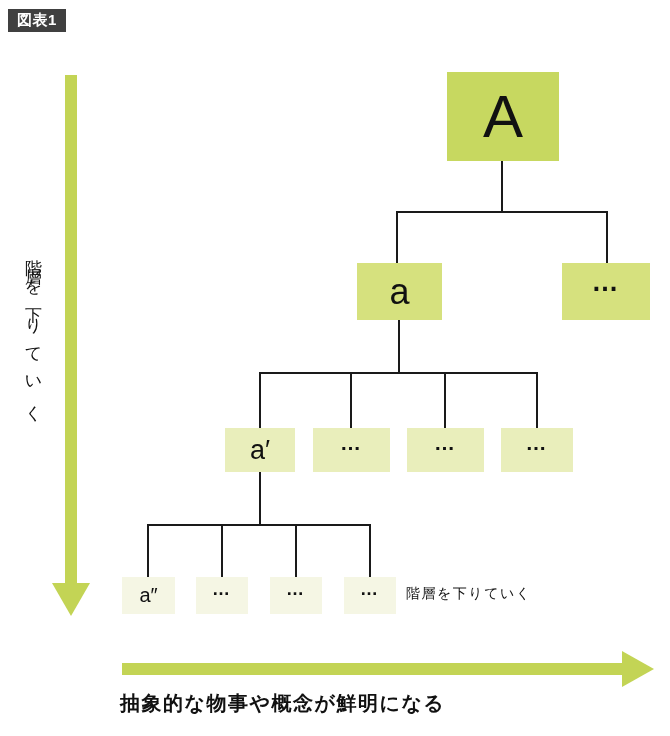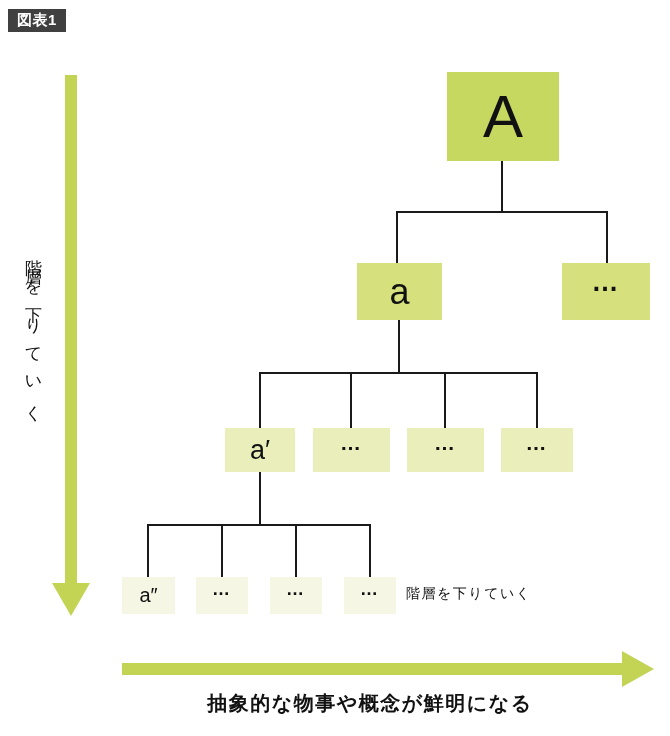--- a/index.html
+++ b/index.html
@@ -74,21 +74,21 @@
     border-top:18px solid transparent;border-bottom:18px solid transparent;
     border-left:32px solid #c3d455;
   }
   
   .v-label{
     position:absolute;left:22px;top:246px;
     writing-mode:vertical-rl;text-orientation:upright;
     font-size:17px;letter-spacing:10px;font-weight:400;
   }
   .h-label{
-    position:absolute;left:120px;top:690px;width:500px;text-align:center;
+    position:absolute;left:120px;top:690px;width:500px;text-align:left;
     font-size:20px;font-weight:700;letter-spacing:1.5px;
   }
   .branch-note{
     position:absolute;left:406px;top:585px;font-size:14px;letter-spacing:1.5px;
   }
 </style>
 </head>
 <body>
 
 <div class="canvas">

